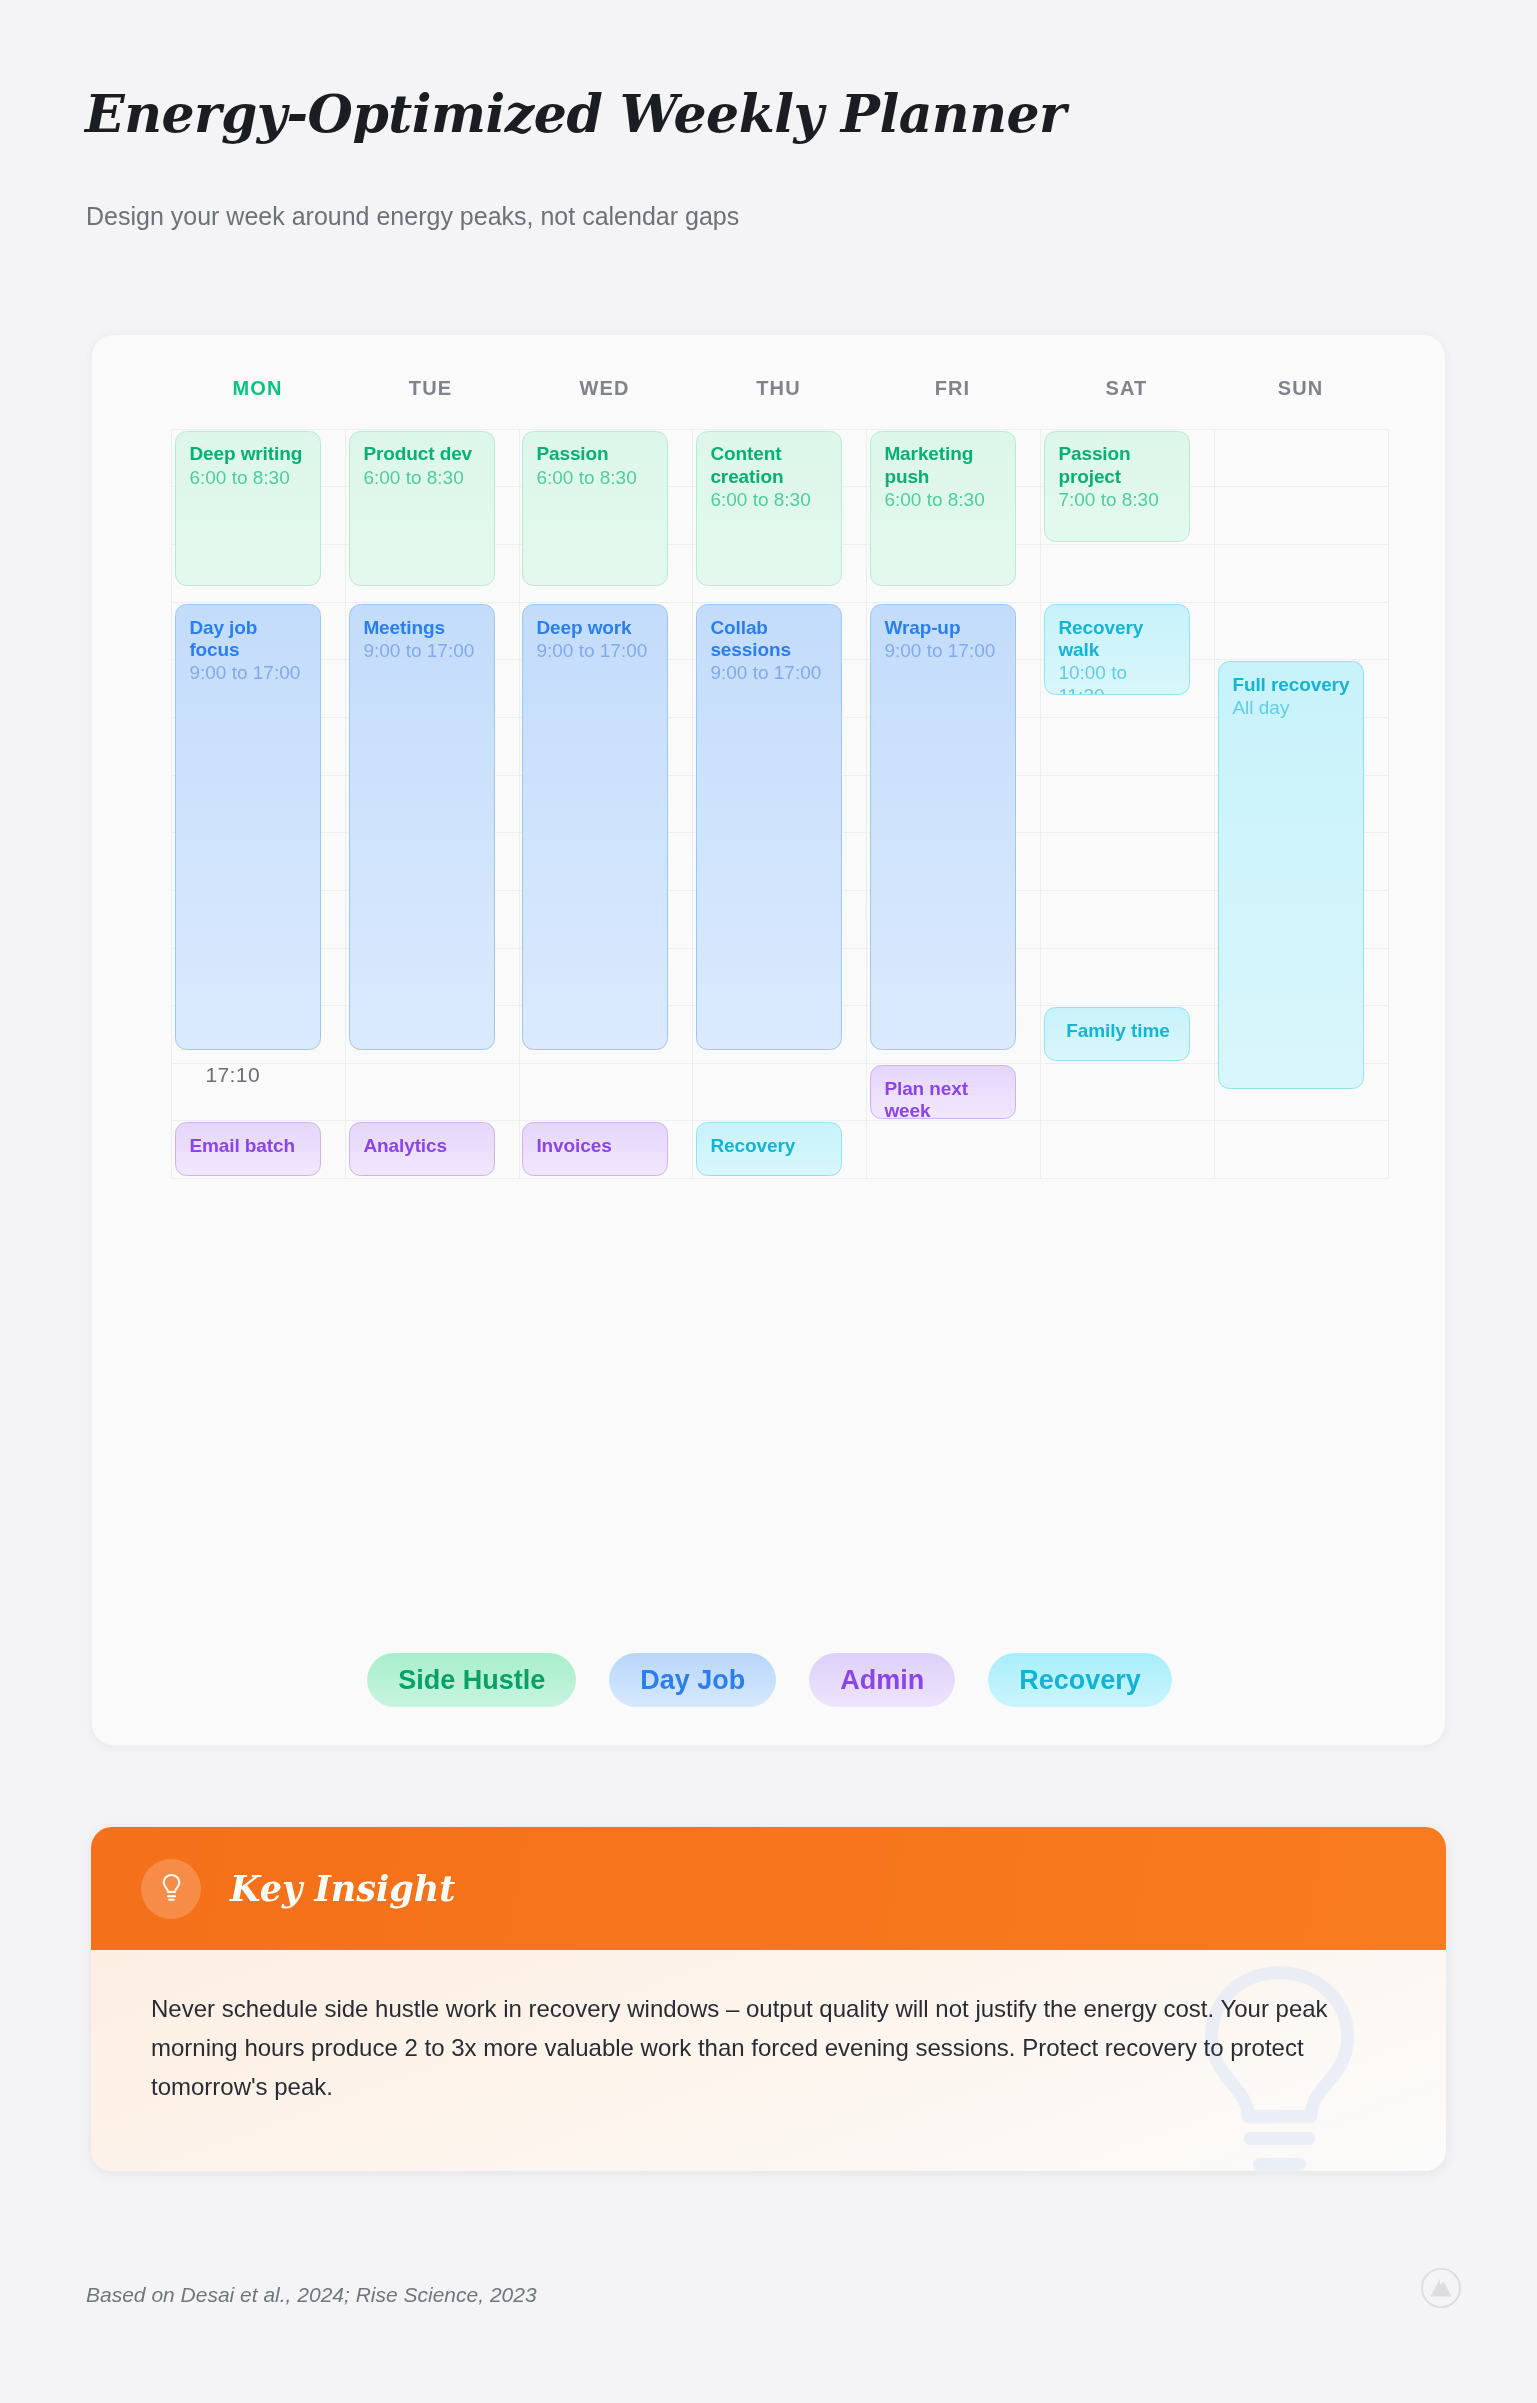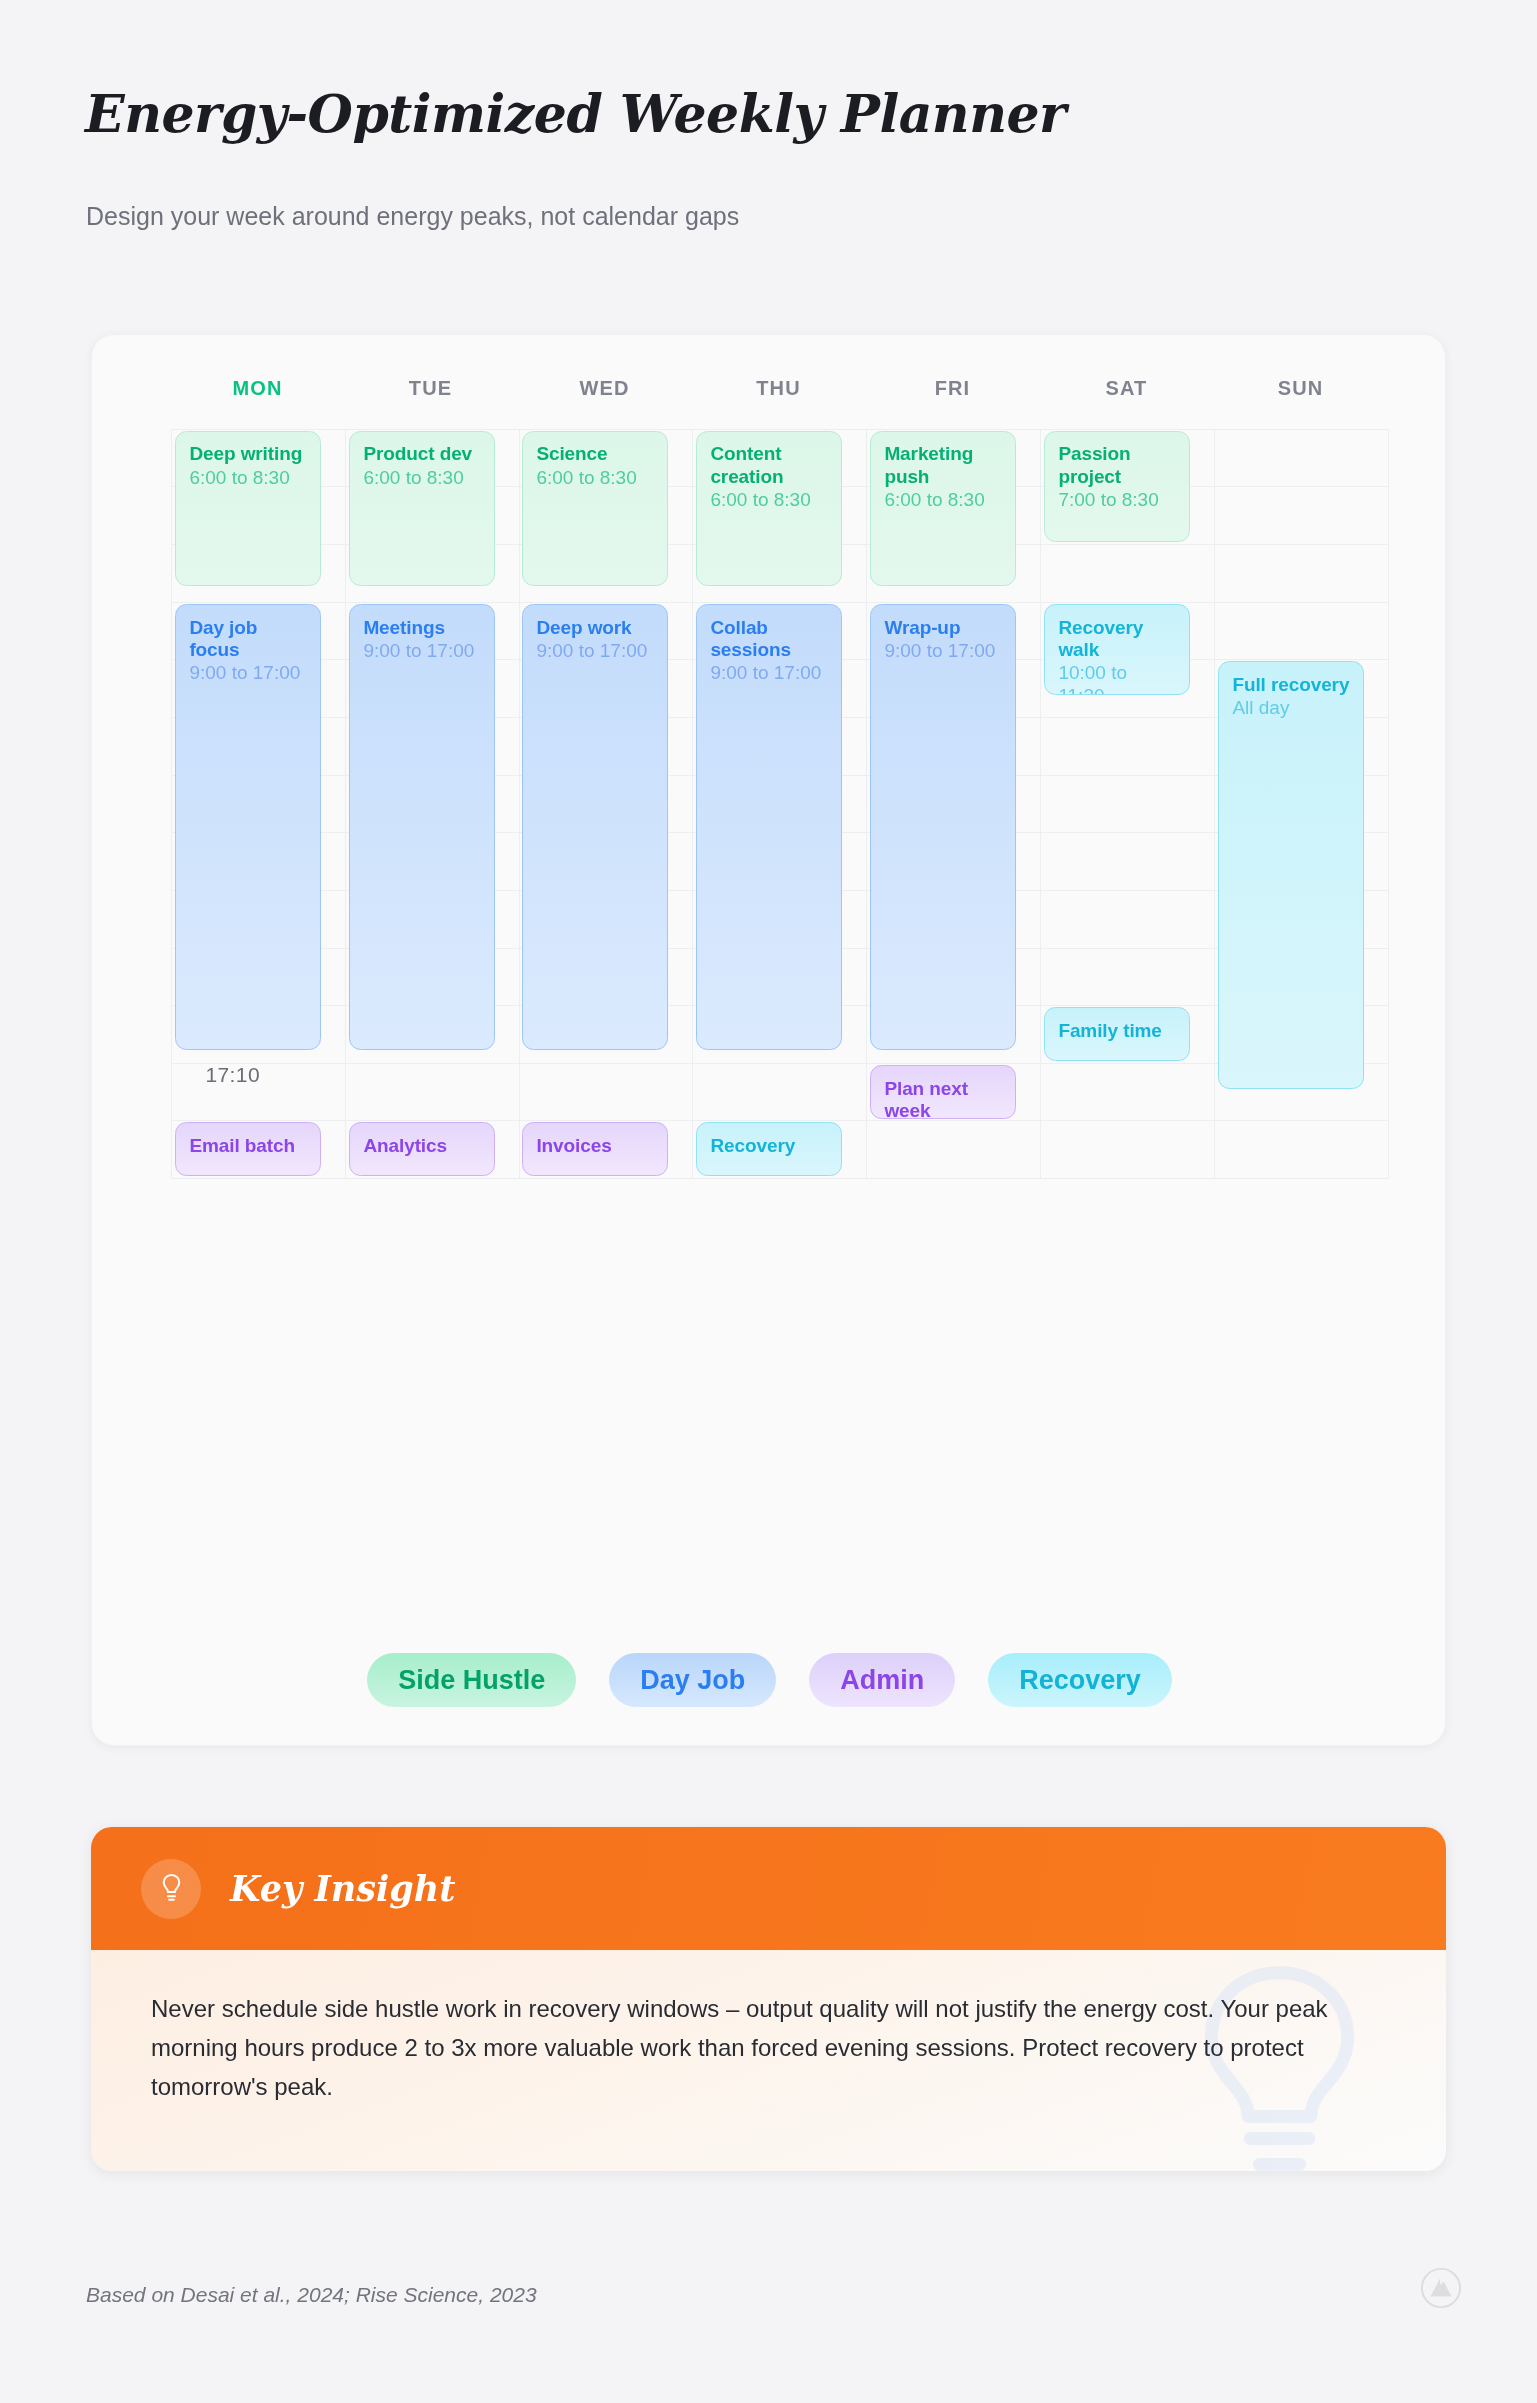--- a/index.html
+++ b/index.html
@@ -325,21 +325,21 @@
         <div class="vline" style="left: 1296px; top: 5.8px; height: 749px;"></div>
         <div class="event cat-side" style="left: 83px; top: 7.7px; width: 146px; height: 155px;">
           <span class="ev-title">Deep writing</span>
           <span class="ev-time">6:00 to 8:30</span>
         </div>
         <div class="event cat-side" style="left: 257px; top: 7.7px; width: 146px; height: 155px;">
           <span class="ev-title">Product dev</span>
           <span class="ev-time">6:00 to 8:30</span>
         </div>
         <div class="event cat-side" style="left: 430px; top: 7.7px; width: 146px; height: 155px;">
-          <span class="ev-title">Science</span>
+          <span class="ev-title">Passion</span>
           <span class="ev-time">6:00 to 8:30</span>
         </div>
         <div class="event cat-side" style="left: 604px; top: 7.7px; width: 146px; height: 155px;">
           <span class="ev-title">Content creation</span>
           <span class="ev-time">6:00 to 8:30</span>
         </div>
         <div class="event cat-side" style="left: 778px; top: 7.7px; width: 146px; height: 155px;">
           <span class="ev-title">Marketing push</span>
           <span class="ev-time">6:00 to 8:30</span>
         </div>
@@ -368,21 +368,21 @@
           <span class="ev-time">9:00 to 17:00</span>
         </div>
         <div class="event cat-rec" style="left: 952px; top: 181px; width: 146px; height: 91px;">
           <span class="ev-title">Recovery walk</span>
           <span class="ev-time">10:00 to 11:30</span>
         </div>
         <div class="event cat-rec" style="left: 1126px; top: 238px; width: 146px; height: 428px;">
           <span class="ev-title">Full recovery</span>
           <span class="ev-time">All day</span>
         </div>
-        <div class="event cat-rec" style="left: 952px; top: 584px; width: 146px; height: 54px;">
+        <div class="event cat-rec" style="left: 952px; top: 584px; width: 146px; height: 54px; text-align: center;">
           <span class="ev-title">Family time</span>
         </div>
         <div class="event cat-admin" style="left: 778px; top: 642px; width: 146px; height: 54px;">
           <span class="ev-title">Plan next week</span>
         </div>
         <div class="event cat-admin" style="left: 83px; top: 699px; width: 146px; height: 54px;">
           <span class="ev-title">Email batch</span>
         </div>
         <div class="event cat-admin" style="left: 257px; top: 699px; width: 146px; height: 54px;">
           <span class="ev-title">Analytics</span>

